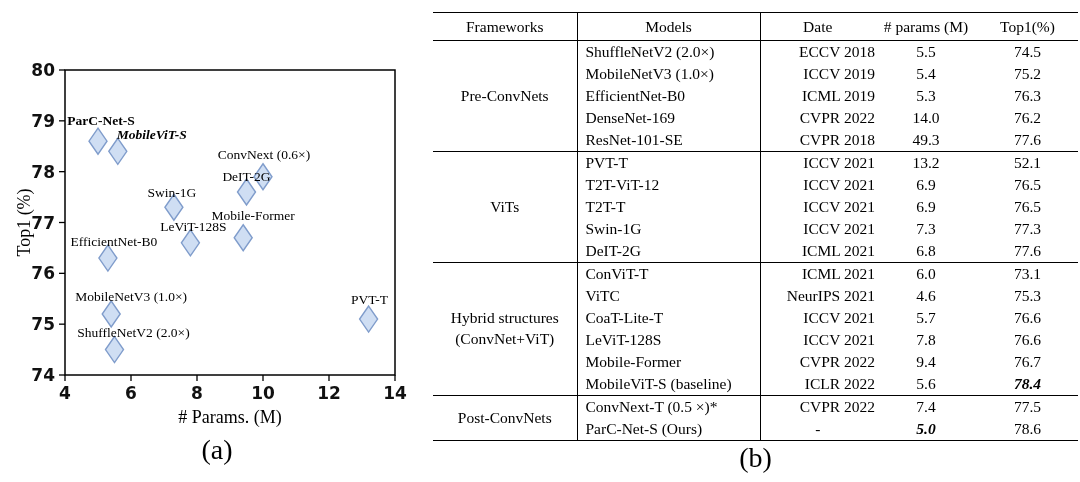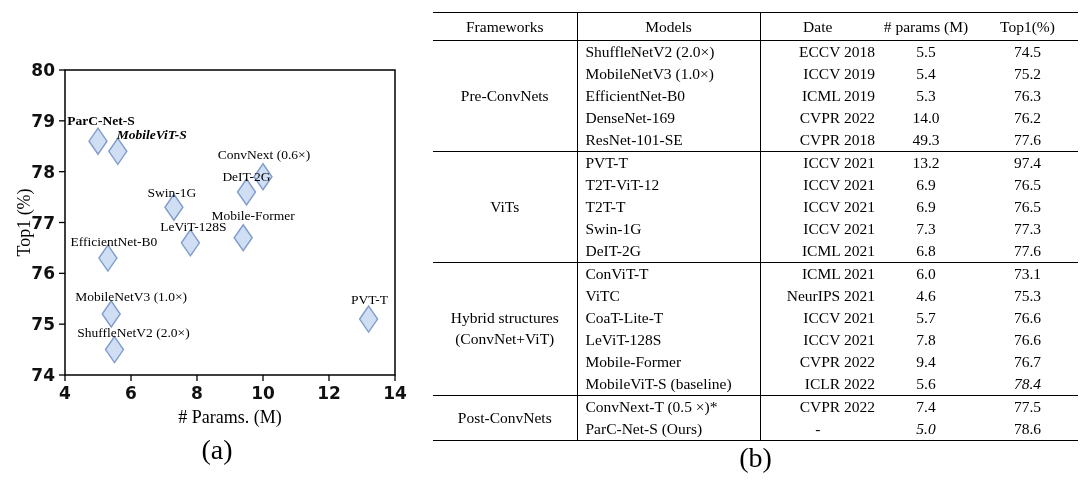--- a/index.html
+++ b/index.html
@@ -26,21 +26,21 @@
                 border-bottom:1.4px solid #000;}
   #cmp-table td{height:22px;text-align:center;padding:0;line-height:1.05;}
   #cmp-table td.c-model{text-align:left;padding-left:8px;}
   #cmp-table td.c-date{text-align:right;padding-left:7px;}
   #cmp-table td.center{text-align:center;padding-left:0;}
   #cmp-table .vline{border-right:1px solid #000;}
   #cmp-table tr.group-end > td{border-bottom:1.5px solid #000;margin-top:44px;}
   #cmp-table td.group-end-cell{border-bottom:1.5px solid #000;}
   #cmp-table td.fw{white-space:pre-line;line-height:1.35;}
   .b{font-weight:normal;}
-  .i{font-style:italic;}
+  .i{font-style:italic;font-weight:bold;}
 </style>
 </head>
 <body>
 
 <div id="figure">
   <div id="panel-a">
     <svg id="chart-svg" width="434" height="430" viewBox="0 0 434 430">
         <rect x="65" y="70" width="330" height="305" fill="none" stroke="#000" stroke-width="1.5"></rect>
         <line x1="65" y1="375" x2="65" y2="381" stroke="#000" stroke-width="1.3"></line>
         <text x="65" y="399" text-anchor="middle" class="tick">4</text>
@@ -143,21 +143,21 @@
             <td class="c-model vline">ResNet-101-SE</td>
             <td class="c-date">CVPR 2018</td>
             <td class="">49.3</td>
             <td class="">77.6</td>
           </tr>
           <tr class="">
             <td class="fw vline group-end-cell" rowspan="5">ViTs</td>
             <td class="c-model vline">PVT-T</td>
             <td class="c-date">ICCV 2021</td>
             <td class="">13.2</td>
-            <td class="">97.4</td>
+            <td class="">52.1</td>
           </tr>
           <tr class="">
             <td class="c-model vline">T2T-ViT-12</td>
             <td class="c-date">ICCV 2021</td>
             <td class="">6.9</td>
             <td class="">76.5</td>
           </tr>
           <tr class="">
             <td class="c-model vline">T2T-T</td>
             <td class="c-date">ICCV 2021</td>

